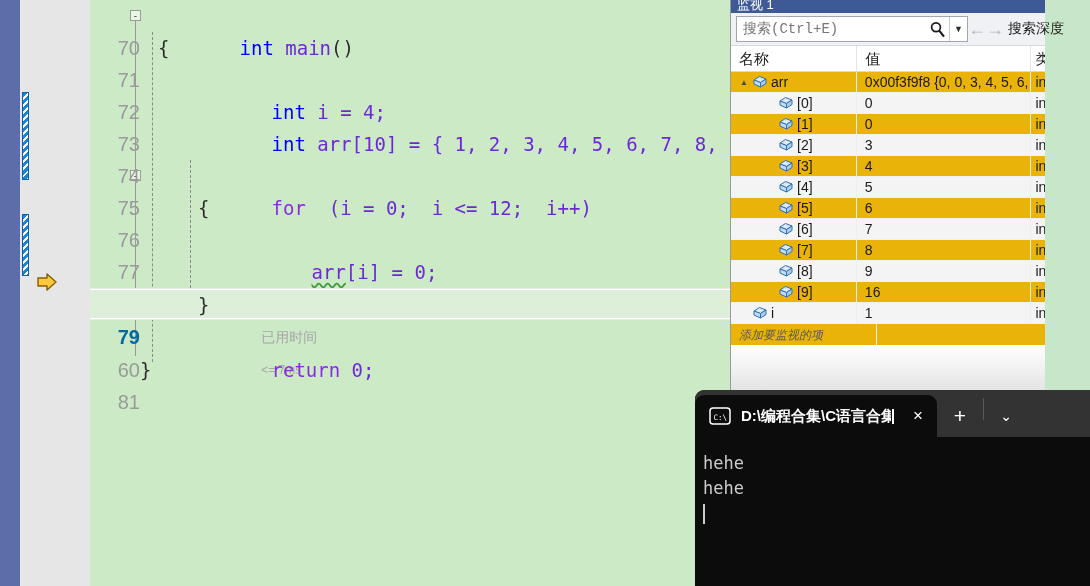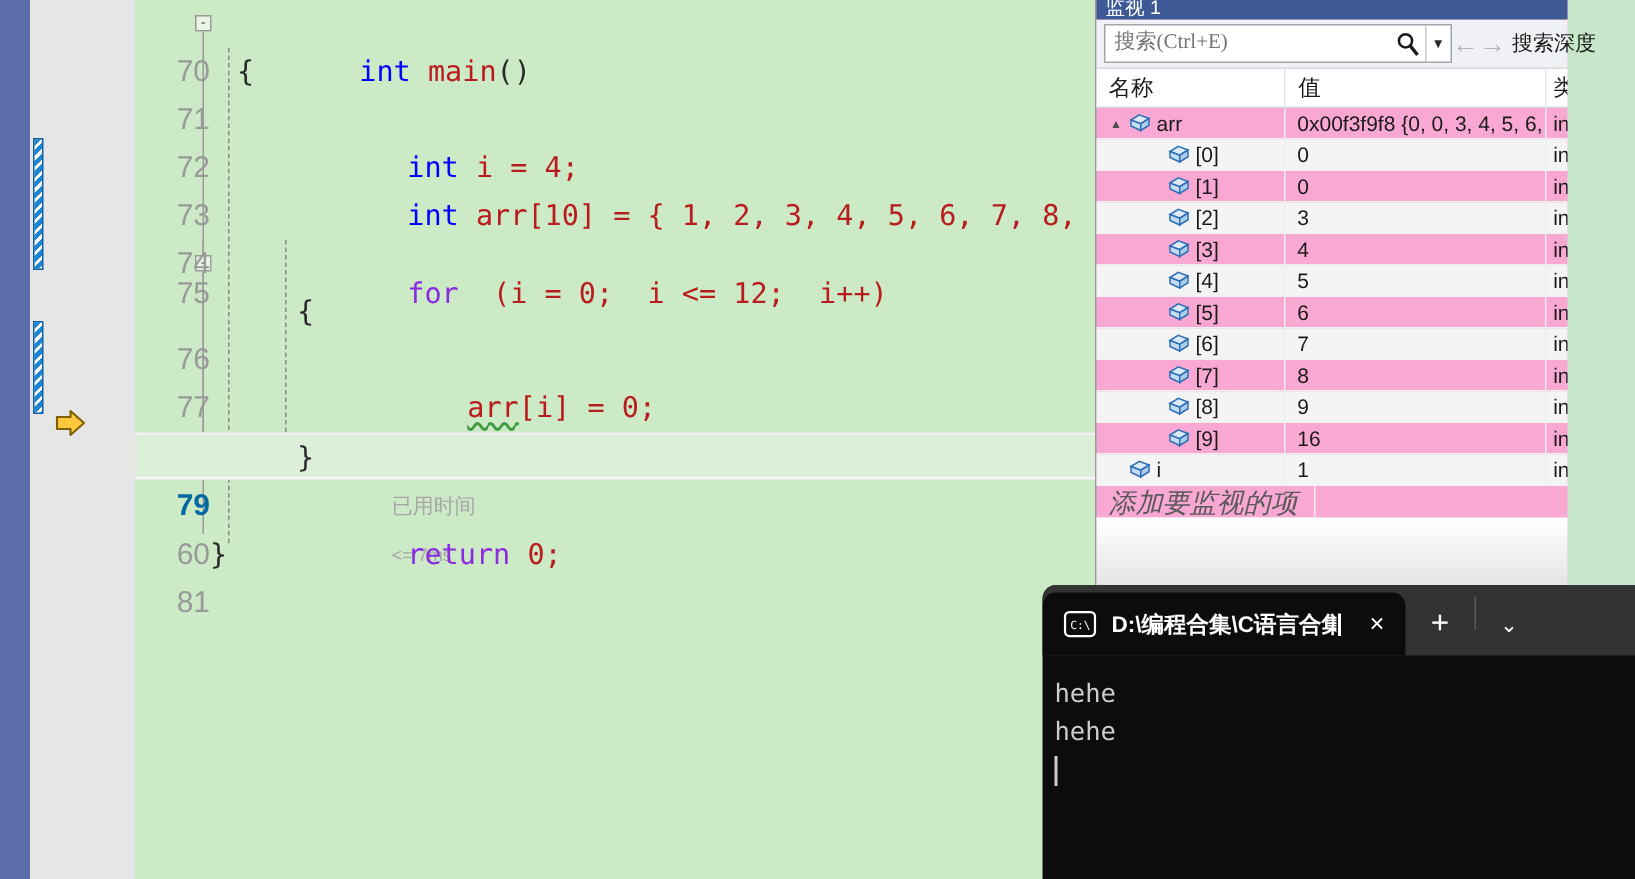--- a/index.html
+++ b/index.html
@@ -69,59 +69,59 @@
   .fold {
     position:absolute; width:11px; height:11px;
     border:1px solid #9a9a9a; background:#e9f5e5;
     font-size:10px; line-height:9px; text-align:center;
     color:#555; font-family:"Liberation Sans",sans-serif;
   }
 
   
   .kw-blue { color:#0000ff; }
   .kw-purple { color:#8a2be2; }
-  .id-dark { color:#b91c1c; }
+  .id-dark { color:#6d28d9; }
   .fn { color:#74531f; }
   .str { color:#d62323; }
   .esc { color:#9b4ddb; }
   .punct { color:#2b2b2b; }
   .squiggle {
     text-decoration:underline; text-decoration-style:wavy;
     text-decoration-color:#3f9b3f; text-underline-offset:3px;
   }
   .inline-diag {
     color:#a6a6a6; font-family:"Liberation Sans",sans-serif; font-size:14px;
   }
   .inline-diag .ms { font-size:12px; }
 
   
   #watch {
     position:absolute; left:730px; top:0; width:315px; height:390px;
-    background:#f9a8d4; border-left:1px solid #9a9a9a;
+    background:#eab308; border-left:1px solid #9a9a9a;
     font-size:13px;
   }
   .watch-tabstrip {
     height:13px; background:#3d5a96; position:relative;
   }
   .watch-tab {
     position:absolute; left:2px; top:-3px; color:#ffffff; font-size:13px;
     line-height:16px; padding:0 4px;
   }
   .watch-toolbar {
     height:33px; background:#eff1f5; display:flex; align-items:center;
     padding:0 2px; border-bottom:1px solid #d6d9de;
   }
   .search-wrap {
     display:flex; align-items:center; background:#ffffff;
     border:1px solid #a0a6ad; height:26px; width:232px; margin-left:3px;
   }
   .search-input {
     border:none; outline:none; flex:1; height:100%;
     padding:0 6px; font-size:14px; color:#6d6d6d;
-    font-family:Liberation Serif, serif; background:transparent;
+    font-family:Liberation Mono, monospace; background:transparent;
   }
   .search-icon-btn { width:26px; height:100%; display:flex; align-items:center; justify-content:center; }
   .search-drop {
     width:20px; height:100%; border-left:1px solid #c7cace;
     display:flex; align-items:center; justify-content:center; font-size:9px; color:#2b2b2b;
   }
   .nav-arrow { width:24px; text-align:center; color:#b3b6ba; font-size:18px; }
   .depth-label { color:#1a1a1a; font-size:14px; margin-left:4px; white-space:nowrap; }
 
   .grid-head {
@@ -145,21 +145,21 @@
   .cell-val  { width:200px; height:100%; line-height:21px; padding-left:8px;
                color:#1a1a1a; border-right:1px solid #eceef0;
                overflow:hidden; white-space:nowrap; }
   .cell-type { width:15px; height:100%; line-height:21px; padding-left:4px; color:#1a1a1a; overflow:hidden; }
   .expander { width:14px; text-align:center; font-size:8px; color:#4a4a4a; }
   .indent { display:inline-block; }
   .boxicon { width:17px; height:14px; margin-right:3px; flex:none; }
   .nm { color:#1a1a1a; }
   .add-watch {
     height:22px; line-height:22px; padding-left:8px;
-    color:#5a5a5a; font-style:italic; font-size:18px;
+    color:#5a5a5a; font-style:italic; font-size:12px;
     border-bottom:1px solid #e4e4e4; width:145px;
   }
   .add-watch-row { display:flex; border-bottom:1px solid #e4e4e4; }
   .add-watch-rest { flex:1; border-left:1px solid #eceef0; }
   .watch-filler {
     position:absolute; left:0; right:0; bottom:0; height:45px;
     background:linear-gradient(#ffffff,#e4e4e4);
     border-top:1px solid #ffffff;
   }
 
@@ -264,21 +264,21 @@
       <span class="ctext" style="left:90px;">
         <span class="kw-blue">int</span><span class="id-dark"> arr[10] = { 1, 2, 3, 4, 5, 6, 7, 8, 9, 10 };</span>
       </span>
     </div>
 
     <div class="line" style="top:128px; position:absolute; width:640px;">
       <span class="lnum">74</span>
       <span class="ctext"></span>
     </div>
 
-    <div class="line" style="top:148px; position:absolute; width:640px;">
+    <div class="line" style="top:160px; position:absolute; width:640px;">
       <span class="lnum">75</span>
       <span class="ctext" style="left:90px;">
         <span class="kw-purple">for</span><span class="id-dark">  (i = 0;  i &lt;= 12;  i++)</span>
       </span>
     </div>
 
     <div class="line" style="top:192px; position:absolute; width:640px;">
       <span class="lnum">76</span>
       <span class="ctext" style="left:108px;"><span class="punct">{</span></span>
     </div>

